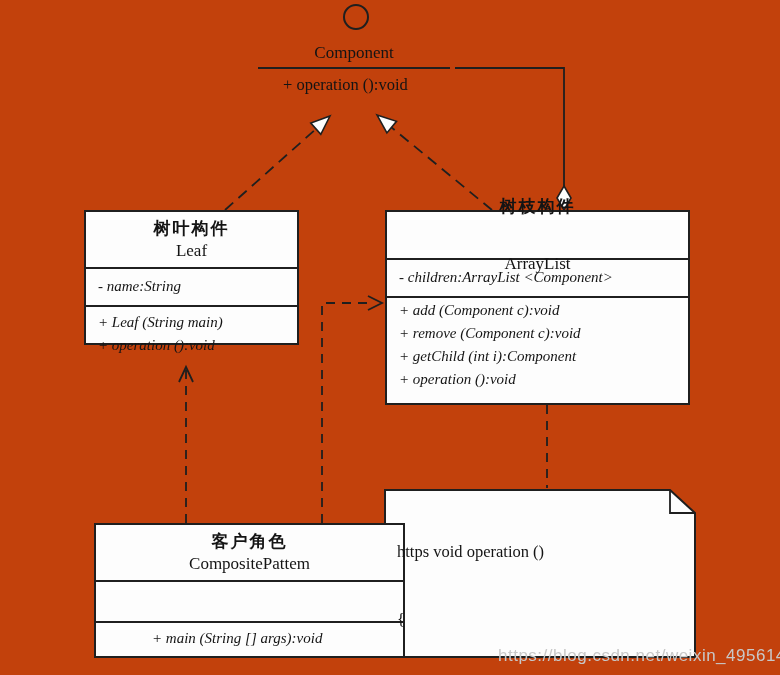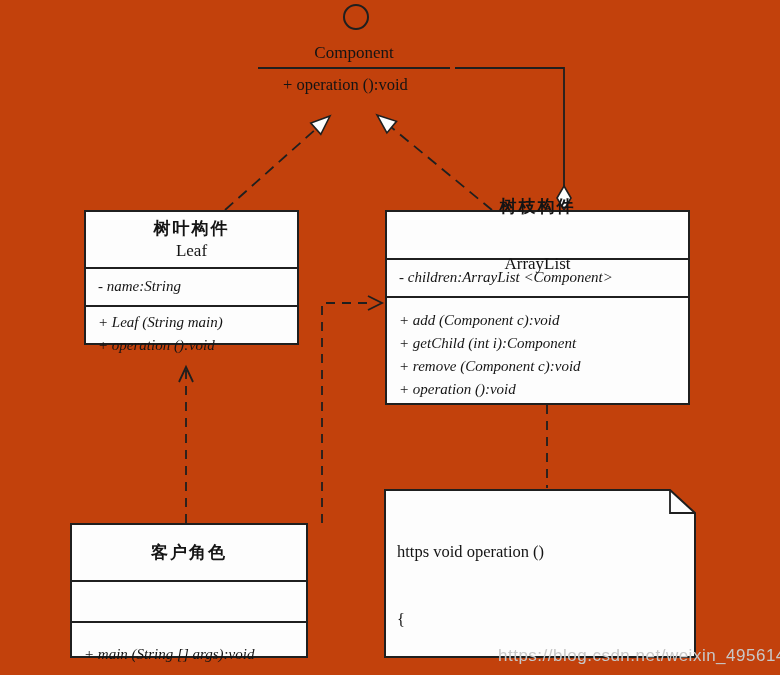--- a/index.html
+++ b/index.html
@@ -86,34 +86,35 @@
   </div>
 
   <div class="uml-class" style="left:385px;top:210px;width:305px;height:195px;">
     <div class="uml-title" style="height:48px;gap:35px;">
       <div class="zh">树枝构件</div>
       <div>ArrayList</div>
     </div>
     <div class="uml-section uml-attrs" style="height:38px;">
       <div>- children:ArrayList &lt;Component&gt;</div>
     </div>
-    <div class="uml-section" style="height:98px;padding-top:11px;">
+    <div class="uml-section" style="height:98px;padding-top:1px;">
       <div>+ add (Component c):void</div>
+      <div>+ remove (Component c):void</div>
       <div>+ getChild (int i):Component</div>
-      <div>+ remove (Component c):void</div>
       <div>+ operation ():void</div>
     </div>
   </div>
 
-  <div class="uml-class" style="left:70px;top:523px;width:238px;height:135px;">
+  <div class="uml-class" style="left:94px;top:523px;width:311px;height:135px;">
     <div class="uml-title" style="height:57px;">
       <div class="zh">客户角色</div>
+      <div>CompositePattem</div>
     </div>
     <div class="uml-section uml-attrs" style="height:41px;"></div>
-    <div class="uml-section" style="height:33px;padding-top:20px;">
+    <div class="uml-section" style="height:33px;padding-top:4px;margin-left:44px;">
       <div>+ main (String [] args):void</div>
     </div>
   </div>
 
   <div class="note-code">
     <div>https void operation ()</div>
     <div>{</div>
     
     
     

